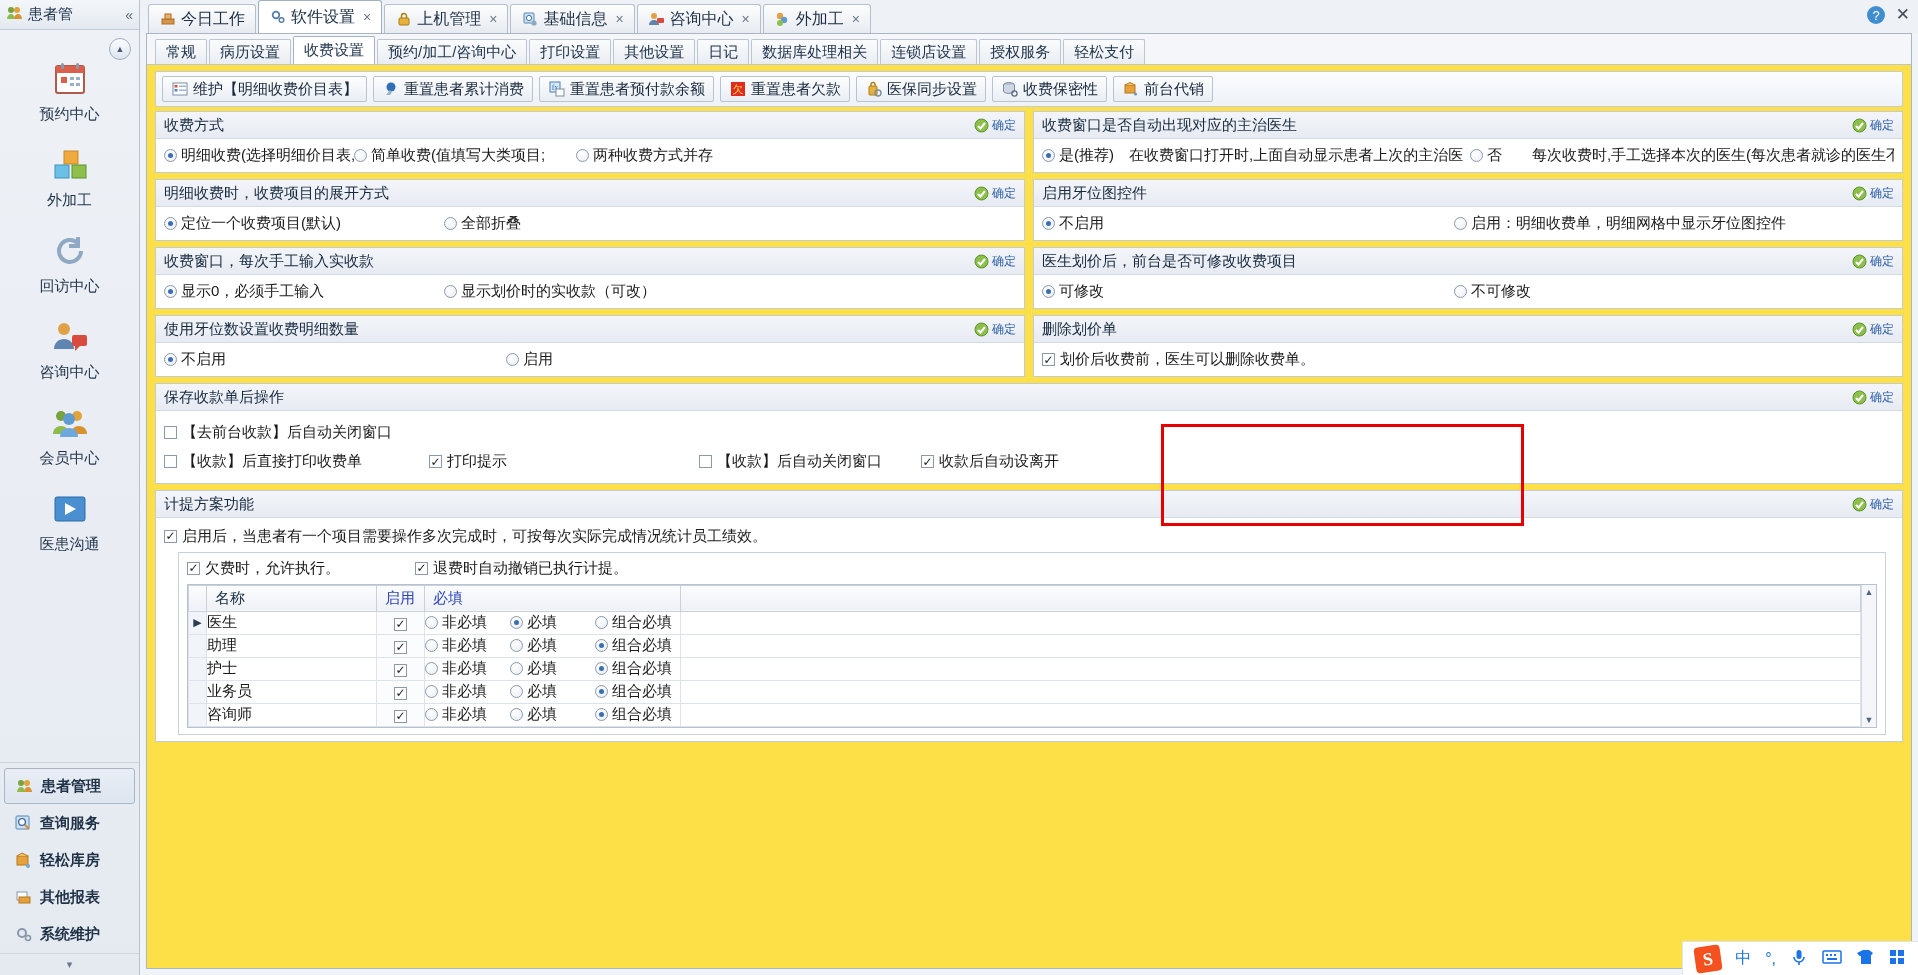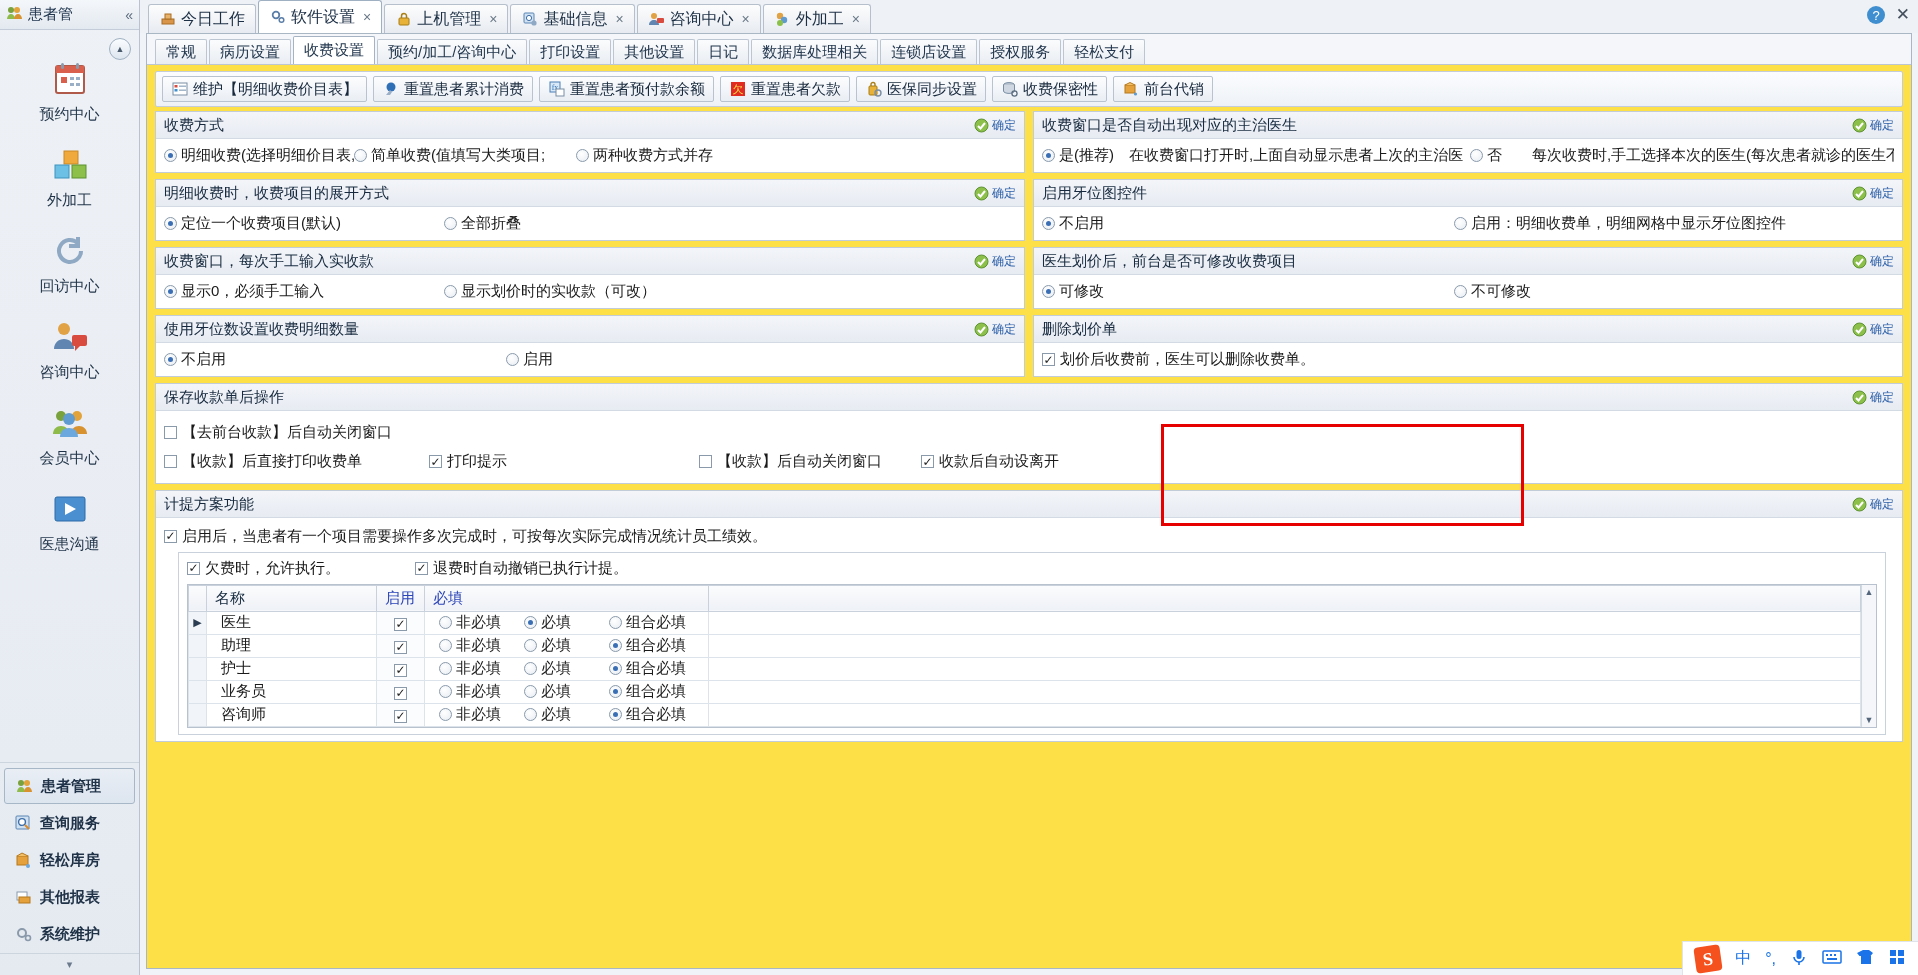--- a/index.html
+++ b/index.html
@@ -182,21 +182,21 @@
 
   
   .tbl-wrap { border: 1px solid #b8c2ce; display:flex; }
   table.grid { border-collapse: collapse; width: 100%; font-size: 15px; background:#fff; }
   table.grid th {
     background: linear-gradient(to bottom,#fbfcfd,#eef1f6);
     border: 1px solid #c8d1dc; height: 26px; font-weight: normal;
     text-align: left; padding: 0 8px; color:#2b44b8;
   }
   table.grid th.name { color:#15293e; }
-  table.grid td { border: 1px solid #dde3ea; height: 23px; padding: 0 14px; }
+  table.grid td { border: 1px solid #dde3ea; height: 23px; padding: 0 0; }
   table.grid td.ind { width: 18px; background: #f1f4f8; text-align:center; color:#2a3c52; padding:0; font-size:11px; }
   table.grid td.en { width: 48px; text-align:center; background:#fbfcfd; }
   table.grid td.req { width: 255px; margin-top: 6px; }
   table.grid td.blank { border-left:1px solid #dde3ea; }
   .reqrow { display:flex; align-items:center; }
   .reqrow .radio { width: 85px; }
 
   .scroll {
     width: 15px; background: #f4f6f9; border-left: 1px solid #d2d9e2;
     display:flex; flex-direction:column; justify-content:space-between; align-items:center;

